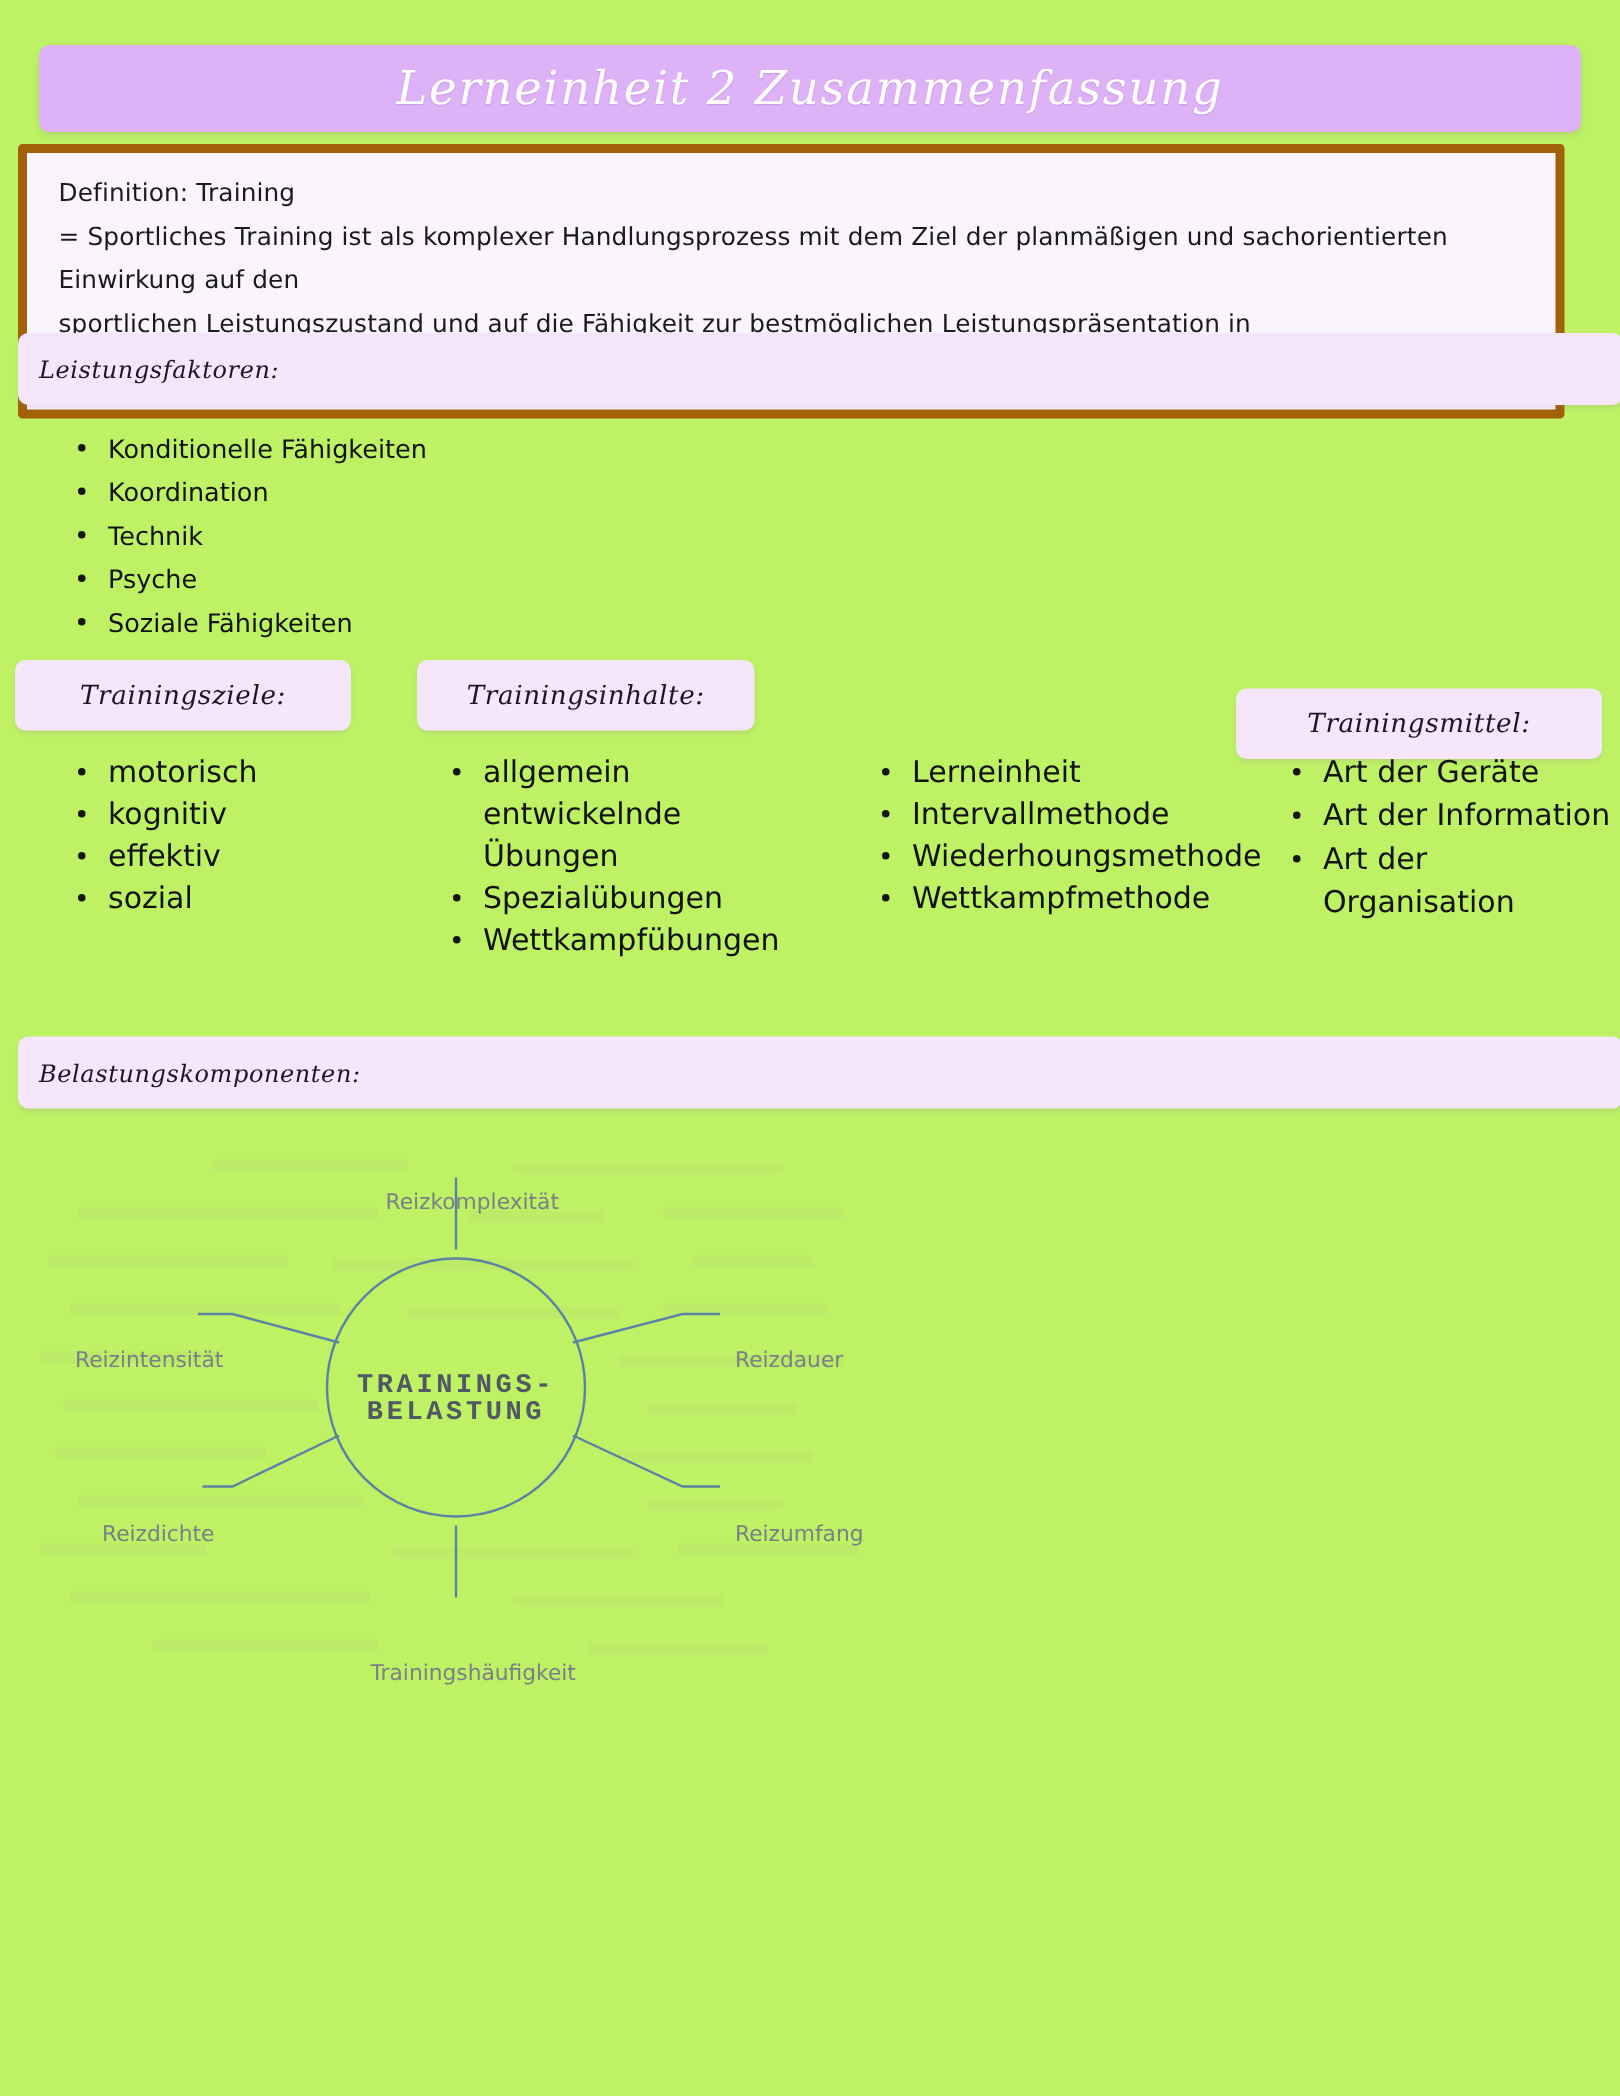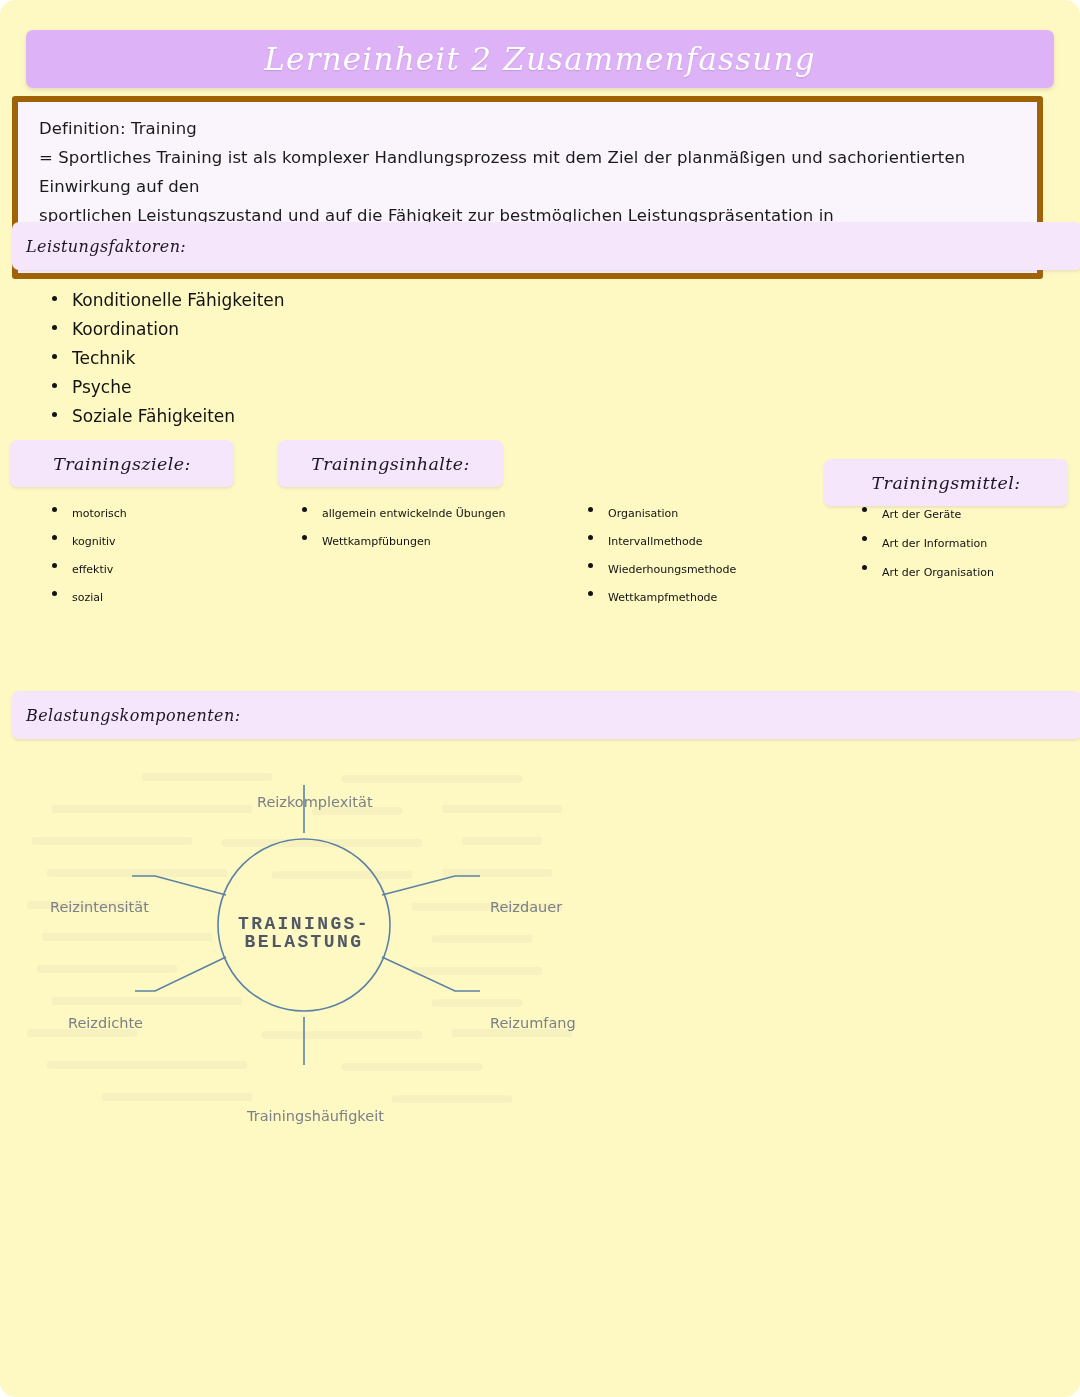--- a/index.html
+++ b/index.html
@@ -12,22 +12,21 @@
     height: 1397px;
     position: relative;
     font-family: "DejaVu Sans", sans-serif;
     overflow: hidden;
   }
 
   
   .page {
     position: absolute;
     inset: 0;
-    background: #fef9c3;
-    border-radius: 15px;
+    background: #bef264;
   }
 
   
   .header-banner {
     position: absolute;
     left: 26px;
     top: 30px;
     width: 1028px;
     height: 58px;
     background: #ddb2f7;
@@ -135,21 +134,21 @@
     justify-content: center;
   }
   .col-head .section-bar-label { font-size: 17.5px; }
   .col-head-0 { left: 10px;  width: 224px; }
   .col-head-1 { left: 278px; width: 225px; }
   .col-head-2 { left: 564px; width: 240px; }
   .col-head-3 { left: 824px; width: 244px; margin-top: 19px; }
 
   .col-list { position: absolute; top: 500px; }
   .col-list .bullet-item {
-    font-size: 11px;
+    font-size: 20px;
     line-height: 28px;
   }
   .col-list-0 { left: 42px;  width: 220px; }
   .col-list-1 { left: 292px; width: 250px; }
   .col-list-2 { left: 578px; width: 235px; }
   .col-list-3 { left: 852px; width: 225px; }
   .col-list-3 .bullet-item { line-height: 29px; }
 
   
   .diagram-area {
@@ -232,25 +231,26 @@
 
   <ul class="bullet-list col-list col-list-0">
     <li class="bullet-item">motorisch</li>
     <li class="bullet-item">kognitiv</li>
     <li class="bullet-item">effektiv</li>
     <li class="bullet-item">sozial</li>
   </ul>
 
   <ul class="bullet-list col-list col-list-1">
     <li class="bullet-item">allgemein entwickelnde Übungen</li>
+    <li class="bullet-item">Spezialübungen</li>
     <li class="bullet-item">Wettkampfübungen</li>
   </ul>
 
   <ul class="bullet-list col-list col-list-2">
-    <li class="bullet-item">Organisation</li>
+    <li class="bullet-item">Lerneinheit</li>
     <li class="bullet-item">Intervallmethode</li>
     <li class="bullet-item">Wiederhoungsmethode</li>
     <li class="bullet-item">Wettkampfmethode</li>
   </ul>
 
   <ul class="bullet-list col-list col-list-3">
     <li class="bullet-item">Art der Geräte</li>
     <li class="bullet-item">Art der Information</li>
     <li class="bullet-item">Art der Organisation</li>
   </ul>

